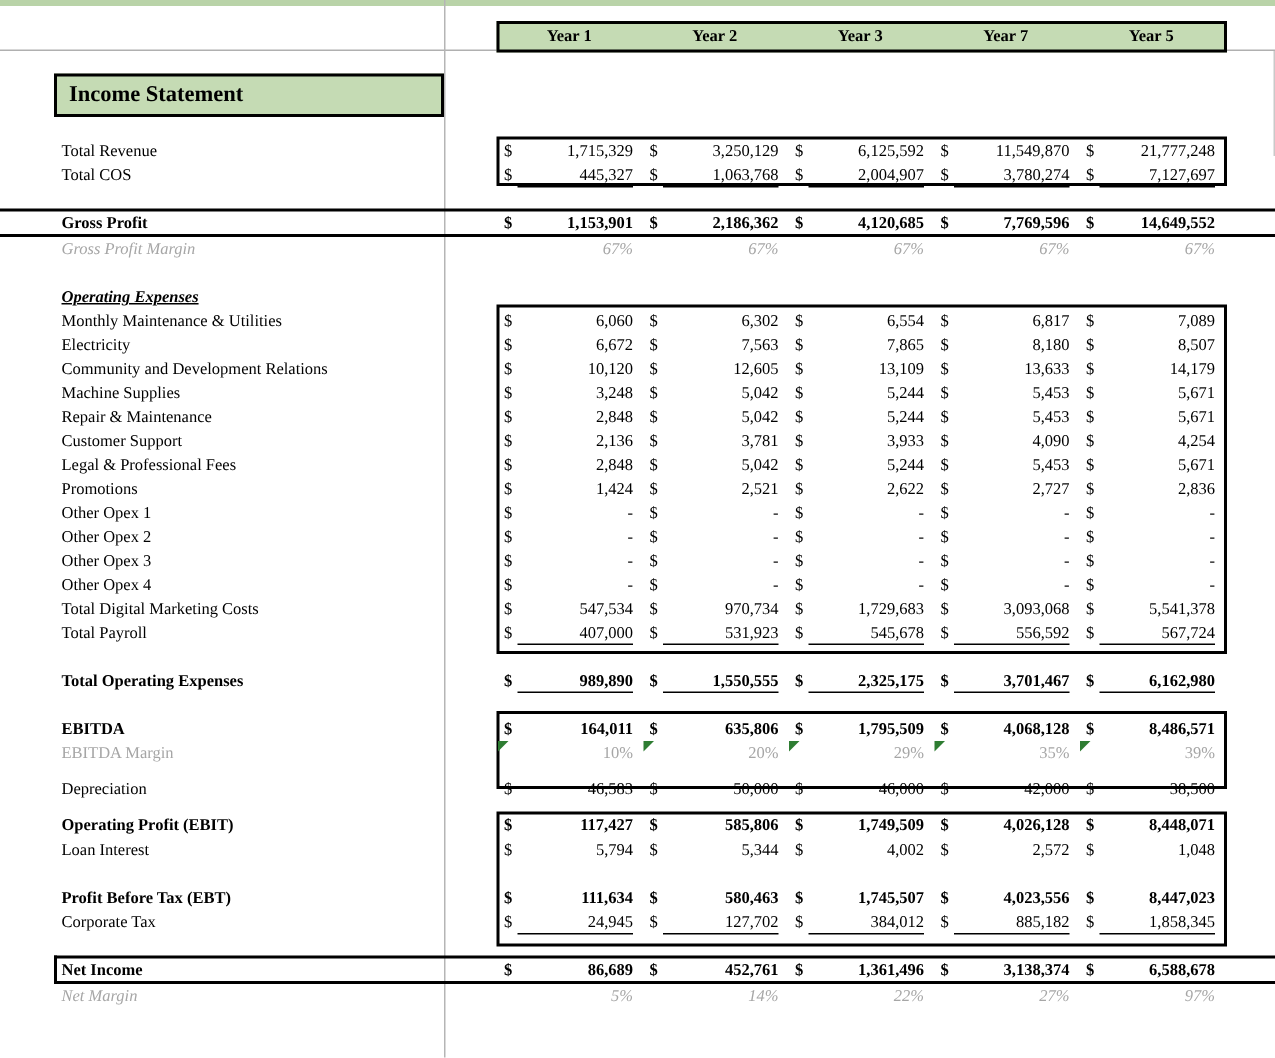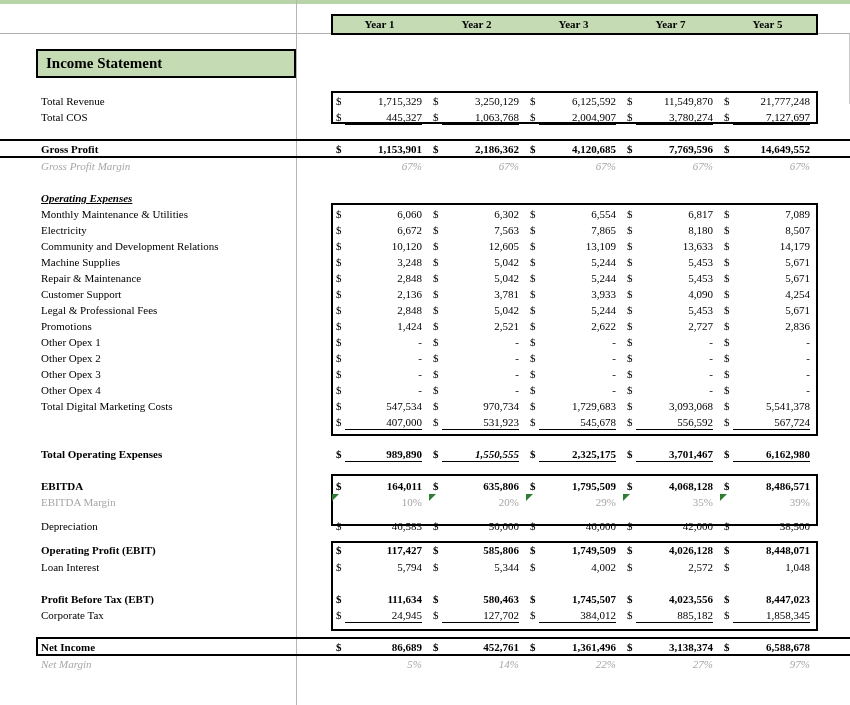--- a/index.html
+++ b/index.html
@@ -178,20 +178,23 @@
     <div class="label">Other Opex 2</div>
   </div>
   <div class="row" style="top:366px;">
     <div class="label">Other Opex 3</div>
   </div>
   <div class="row" style="top:382px;">
     <div class="label">Other Opex 4</div>
   </div>
   <div class="row" style="top:398px;">
     <div class="label">Total Digital Marketing Costs</div>
+  </div>
+  <div class="row" style="top:414px;">
+    <div class="label">Total Payroll</div>
   </div>
 
   <div class="row" style="top:446px;">
     <div class="label bold">Total Operating Expenses</div>
   </div>
 
   <div class="box" style="left:331px;top:474px;width:487px;height:52px;"></div>
 
   <div class="row" style="top:478px;">
     <div class="label bold">EBITDA</div>
@@ -412,21 +415,21 @@
       <div class="cell cur " style="left: 627px; top: 414px; width: 14px;">$</div>
       <div class="cell num " style="left: 636px; top: 414px; width: 77px;">556,592</div>
       <div class="uline" style="left: 636px; top: 429px; width: 77px;"></div>
       <div class="cell cur " style="left: 724px; top: 414px; width: 14px;">$</div>
       <div class="cell num " style="left: 733px; top: 414px; width: 77px;">567,724</div>
       <div class="uline" style="left: 733px; top: 429px; width: 77px;"></div>
       <div class="cell cur bold" style="left: 336px; top: 446px; width: 14px;">$</div>
       <div class="cell num bold" style="left: 345px; top: 446px; width: 77px;">989,890</div>
       <div class="uline" style="left: 345px; top: 461px; width: 77px;"></div>
       <div class="cell cur bold" style="left: 433px; top: 446px; width: 14px;">$</div>
-      <div class="cell num bold" style="left: 442px; top: 446px; width: 77px; font-style: italic;">1,550,555</div>
+      <div class="cell num bold" style="left: 442px; top: 446px; width: 77px;">1,550,555</div>
       <div class="uline" style="left: 442px; top: 461px; width: 77px;"></div>
       <div class="cell cur bold" style="left: 530px; top: 446px; width: 14px;">$</div>
       <div class="cell num bold" style="left: 539px; top: 446px; width: 77px;">2,325,175</div>
       <div class="uline" style="left: 539px; top: 461px; width: 77px;"></div>
       <div class="cell cur bold" style="left: 627px; top: 446px; width: 14px;">$</div>
       <div class="cell num bold" style="left: 636px; top: 446px; width: 77px;">3,701,467</div>
       <div class="uline" style="left: 636px; top: 461px; width: 77px;"></div>
       <div class="cell cur bold" style="left: 724px; top: 446px; width: 14px;">$</div>
       <div class="cell num bold" style="left: 733px; top: 446px; width: 77px;">6,162,980</div>
       <div class="uline" style="left: 733px; top: 461px; width: 77px;"></div>

